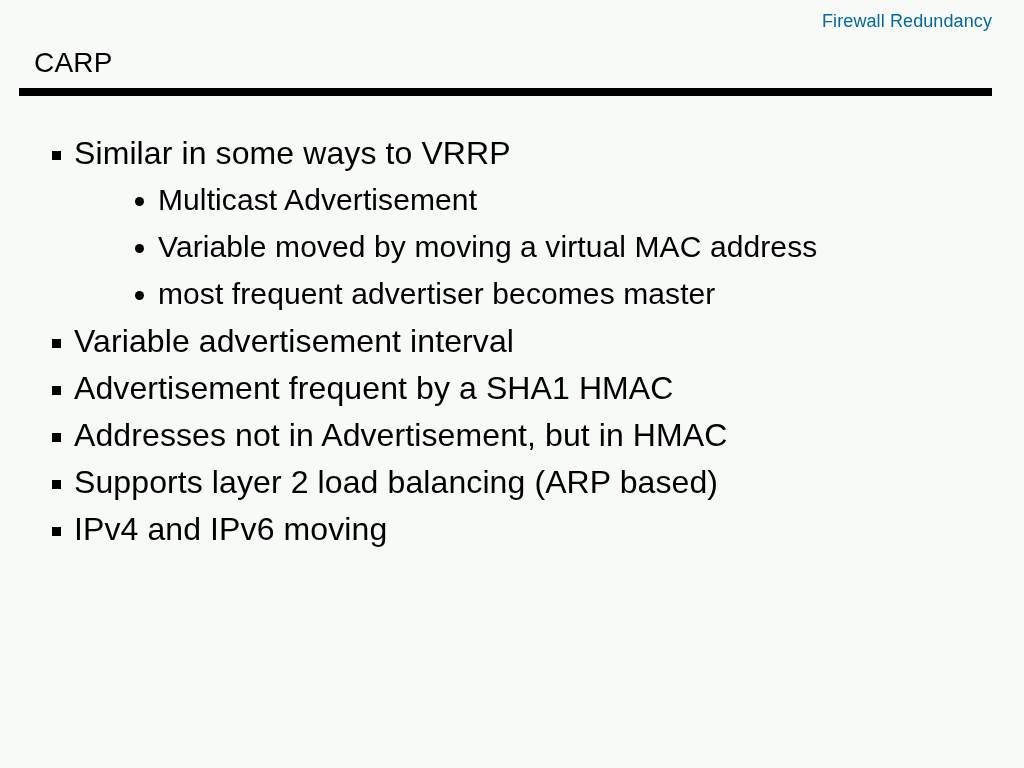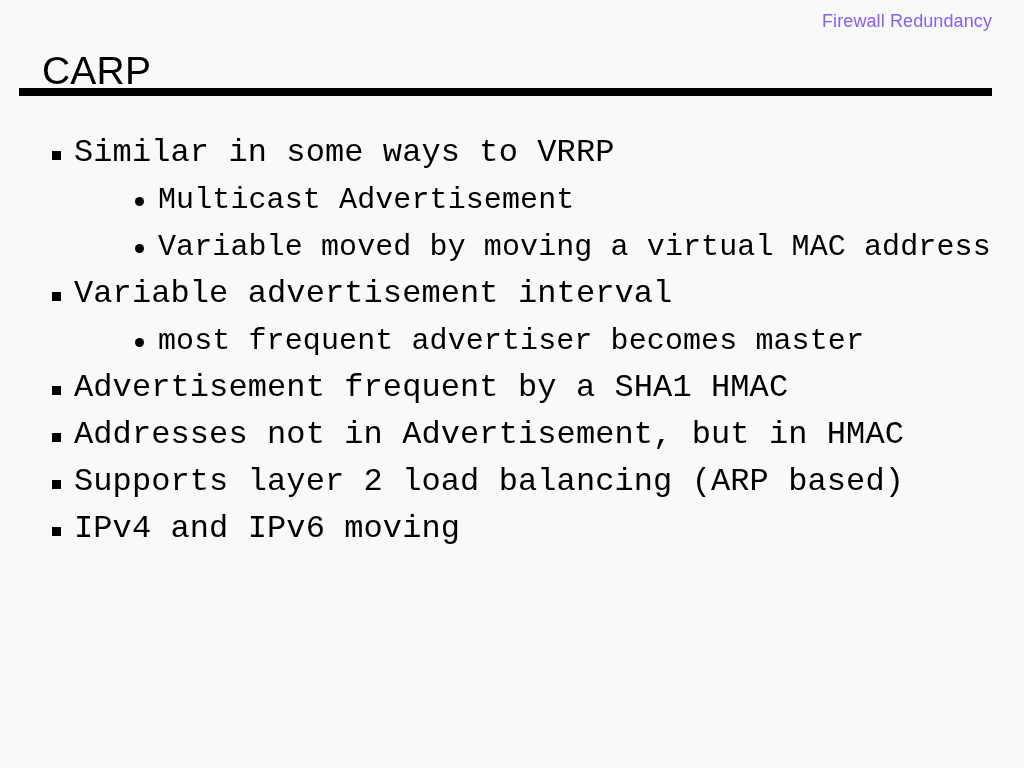--- a/index.html
+++ b/index.html
@@ -32,34 +32,34 @@
     height: 96px;
   }
 
   .header-kicker {
     position: absolute;
     top: 11px;
     right: 32px;
     font-size: 18px;
     line-height: 21px;
     letter-spacing: 0.1px;
-    color: #8b5cf6;
+    color: #0369a1;
     white-space: nowrap;
   }
 
   .slide-title {
     position: absolute;
     left: 30px;
     top: 36px;
-    font-size: 39px;
+    font-size: 28px;
     line-height: 46px;
     font-weight: normal;
     letter-spacing: 0.2px;
     color: #000000;
-    margin: 12px;
+    margin: 4px;
     white-space: nowrap;
   }
 
   .title-rule {
     position: absolute;
     left: 19px;
     top: 88px;
     width: 973px;
     height: 8px;
     background: #000000;
@@ -70,21 +70,20 @@
     position: absolute;
     left: 0;
     top: 131px;
     right: 0;
   }
 
   .bullet-list {
     list-style: none;
     margin: 0;
     padding: 0;
-    font-family: Liberation Mono, monospace;
   }
 
   .bullet {
     position: relative;
     display: block;
     white-space: nowrap;
   }
 
   .bullet .marker {
     position: absolute;
@@ -152,27 +151,27 @@
           <span class="text">Similar in some ways to VRRP</span>
         </li>
         <li class="bullet level-2">
           <span class="marker"></span>
           <span class="text">Multicast Advertisement</span>
         </li>
         <li class="bullet level-2">
           <span class="marker"></span>
           <span class="text">Variable moved by moving a virtual MAC address</span>
         </li>
+        <li class="bullet level-2">
+          <span class="marker"></span>
+          <span class="text">most frequent advertiser becomes master</span>
+        </li>
         <li class="bullet level-1">
           <span class="marker"></span>
           <span class="text">Variable advertisement interval</span>
-        </li>
-        <li class="bullet level-2">
-          <span class="marker"></span>
-          <span class="text">most frequent advertiser becomes master</span>
         </li>
         <li class="bullet level-1">
           <span class="marker"></span>
           <span class="text">Advertisement frequent by a SHA1 HMAC</span>
         </li>
         <li class="bullet level-1">
           <span class="marker"></span>
           <span class="text">Addresses not in Advertisement, but in HMAC</span>
         </li>
         <li class="bullet level-1">

